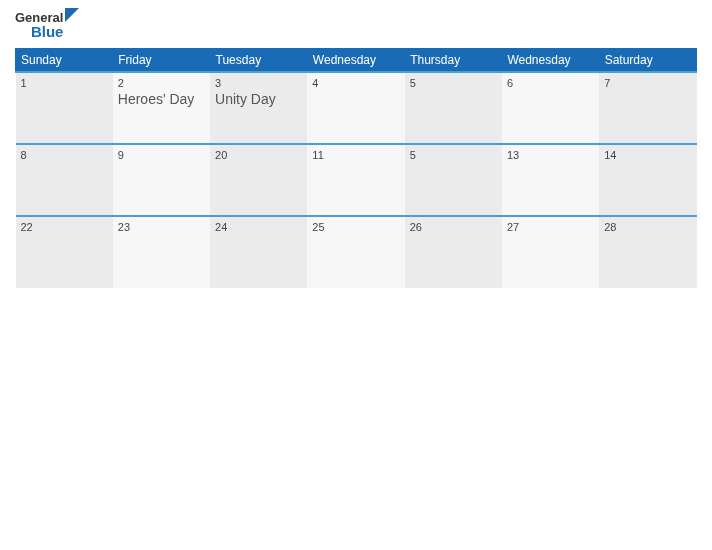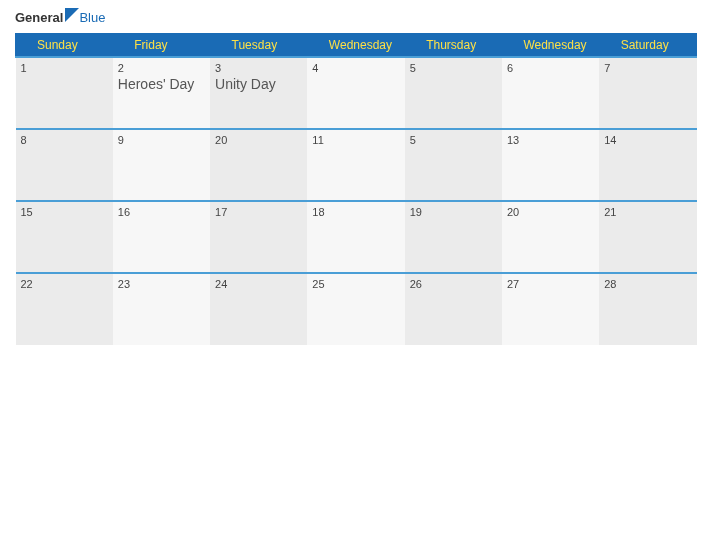--- a/index.html
+++ b/index.html
@@ -35,24 +35,24 @@
       text-align: right;
       min-width: 80px;
     }
     .calendar {
       width: 100%;
       border-collapse: collapse;
       table-layout: fixed;
     }
     .calendar thead tr th {
       background: #1a6bb5;
-      color: #fde047;
+      color: #ffffff;
       font-size: 12px;
       font-weight: normal;
-      padding: 4px 21px;
+      padding: 4px 5px;
       text-align: left;
       border: 1px solid #1a6bb5;
     }
     .calendar tbody tr td {
       border-top: 2px solid #4a9ed6;
       border-bottom: none;
       border-left: none;
       border-right: none;
       vertical-align: top;
       height: 72px;
@@ -73,42 +73,42 @@
       display: block;
       margin-bottom: 2px;
     }
     .event {
       font-size: 14px;
       color: #555;
       display: block;
     }
     .logo-wrap {
       display: flex;
-      flex-direction: row;
-      align-items: flex-end;
+      flex-direction: column;
+      align-items: center;
     }
     .logo-top {
       display: flex;
       align-items: center;
     }
   </style>
 </head>
 <body>
 
 <div class="page">
   <div class="header">
 
     <div class="logo-wrap">
       <div class="logo-top">
         <span style="font-size:13px;font-weight:bold;color:#333;">General</span>
         <svg width="14" height="14" viewBox="0 0 14 14" style="margin-left:2px;margin-top:-6px;">
           <polygon points="0,0 14,0 0,14" fill="#1a6bb5"></polygon>
         </svg>
       </div>
-      <span style="font-size:13px;font-weight:normal;color:#1a6bb5;margin-top:-2px;">Blue</span>
+      <span style="font-size:15px;font-weight:bold;color:#1a6bb5;margin-top:-2px;">Blue</span>
     </div>
 
     <div class="month-title"></div>
 
     <div class="country"></div>
   </div>
 
   <table class="calendar">
     <thead>
       <tr>
@@ -165,43 +165,20 @@
           </td>
           <td>
             <span class="day-num">13</span>
           </td>
           <td>
             <span class="day-num">14</span>
           </td>
         </tr>
         <tr>
           <td>
-            <span class="day-num">15</span>
-          </td>
-          <td>
-            <span class="day-num">16</span>
-          </td>
-          <td>
-            <span class="day-num">17</span>
-          </td>
-          <td>
-            <span class="day-num">18</span>
-          </td>
-          <td>
-            <span class="day-num">19</span>
-          </td>
-          <td>
-            <span class="day-num">20</span>
-          </td>
-          <td>
-            <span class="day-num">21</span>
-          </td>
-        </tr>
-        <tr>
-          <td>
             <span class="day-num">22</span>
           </td>
           <td>
             <span class="day-num">23</span>
           </td>
           <td>
             <span class="day-num">24</span>
           </td>
           <td>
             <span class="day-num">25</span>

